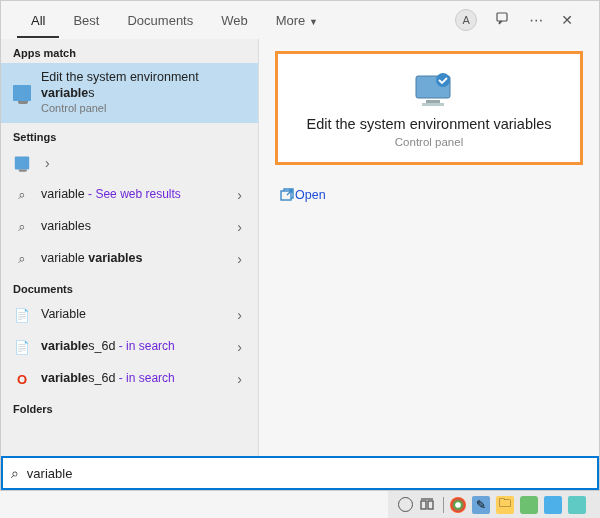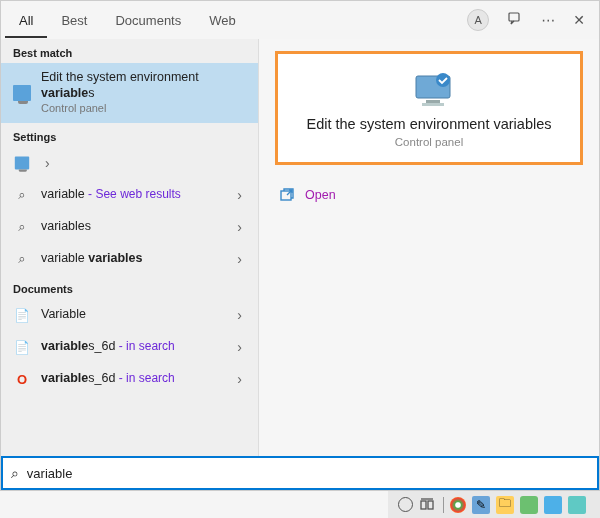--- a/index.html
+++ b/index.html
@@ -1,20 +1,20 @@
 <!DOCTYPE html>
 <html><head>
 <meta charset="utf-8">
 <style>
 * { margin: 0; padding: 0; box-sizing: border-box; font-family: "Segoe UI", sans-serif; }
 body { width: 600px; height: 518px; background: #f5f5f5; overflow: hidden; position: relative; }
 
 .search-panel { width: 600px; height: 491px; background: #f0f0f0; display: flex; flex-direction: column; border: 1px solid #ccc; }
 
-.tabs { display: flex; align-items: center; height: 38px; padding: 0 4px; background: #f5f5f5; }
+.tabs { display: flex; align-items: center; height: 38px; padding: 0 16px; background: #f5f5f5; }
 .tab { padding: 10px 14px 8px; font-size: 13px; color: #555; cursor: pointer; border-bottom: 2px solid transparent; }
 .tab.active { color: #222; border-bottom: 2px solid #333; font-weight: 400; }
 .tabs-spacer { flex: 1; }
 .tabs-right { display: flex; align-items: center; gap: 18px; padding-right: 10px; }
 .avatar { width: 22px; height: 22px; border-radius: 50%; background: #e6e6e6; border: 1px solid #ccc; display: flex; align-items: center; justify-content: center; font-size: 11px; color: #555; }
 .icn { font-size: 14px; color: #555; cursor: pointer; }
 
 .body-split { flex: 1; display: flex; min-height: 0; }
 .left-col { width: 258px; background: #efefef; overflow-y: auto; border-right: 1px solid #ddd; }
 .right-col { flex: 1; background: #f6f6f6; padding: 12px 16px; }
@@ -27,21 +27,21 @@
 .result .rtext { flex: 1; font-size: 12.5px; color: #222; line-height: 1.25; }
 .result .rtext .sub { display: block; font-size: 11px; color: #777; margin-top: 1px; }
 .result .rtext .aux { color: #6d28d9; font-size: 12px; }
 .result .chev { font-size: 14px; color: #666; padding: 0 4px; }
 
 .detail-card { background: #fff; border: 3px solid #f69538; padding: 18px 10px 14px; text-align: center; margin-bottom: 12px; }
 .detail-icon { width: 38px; height: 32px; margin: 0 auto 12px; position: relative; }
 .detail-title { font-size: 14.5px; color: #222; margin-bottom: 4px; }
 .detail-sub { font-size: 11.5px; color: #888; }
 
-.action-row { display: flex; align-items: center; gap: 10px; padding: 10px 4px; font-size: 12.5px; color: #a21caf; cursor: pointer; }
+.action-row { display: flex; align-items: center; padding: 10px 4px; font-size: 12.5px; color: #1d4ed8; cursor: pointer; }
 .action-row .aicon { width: 16px; height: 16px; color: #3a89c9; }
 
 .search-box { height: 34px; border: 2px solid #0078d4; background: #fff; display: flex; align-items: center; padding: 0 8px; margin-top: auto; }
 .search-box .sicon { font-size: 14px; color: #333; margin-right: 8px; }
 .search-box input { flex: 1; border: none; outline: none; font-size: 13px; color: #222; }
 
 .taskbar { position: absolute; bottom: 0; right: 0; height: 27px; width: 212px; background: #e8e8e8; display: flex; align-items: center; gap: 6px; padding: 0 6px 0 10px; }
 .tb-ic { width: 18px; height: 18px; border-radius: 2px; display: flex; align-items: center; justify-content: center; font-size: 12px; }
 .tb-sep { width: 1px; height: 16px; background: #999; }
 
@@ -53,38 +53,39 @@
 </head>
 <body>
 
 <div class="search-panel">
 
   <div class="tabs">
     <div class="tab active">All</div>
     <div class="tab">Best</div>
     <div class="tab">Documents</div>
     <div class="tab">Web</div>
+    <div class="tab"><span>More</span> <span style="font-size:9px;">▼</span></div>
     <div class="tabs-spacer"></div>
     <div class="tabs-right">
       <div class="avatar">A</div>
       <span class="icn">
         <svg width="16" height="16" viewBox="0 0 16 16" fill="none" stroke="#555" stroke-width="1.2">
             <rect x="2" y="2" width="10" height="8" rx="1"></rect>
             <path d="M5 10l-1 3 3-3"></path>
           </svg>
       </span>
       <span class="icn">⋯</span>
       <span class="icn">✕</span>
     </div>
   </div>
 
   <div class="body-split">
     <div class="left-col">
 
-      <div class="section-hdr">Best match</div>
+      <div class="section-hdr">Apps match</div>
       <div class="result selected">
         <div class="ricon">
             <div class="monitor-ic"></div>
           </div>
         <div class="rtext">
           <span>Edit the system environment </span><b>variable</b><span>s</span>
           <span class="sub">Control panel</span>
         </div>
       </div>
 
@@ -124,20 +125,21 @@
         <div class="chev">›</div>
       </div>
       <div class="result">
         <div class="ricon">
             <span style="color:#e53110;font-weight:700;">O</span>
           </div>
         <div class="rtext"><b>variable</b><span>s_6d</span><span class="aux"> - in search</span></div>
         <div class="chev">›</div>
       </div>
 
+      <div class="section-hdr">Folders</div>
 
     </div>
 
     <div class="right-col">
       <div class="detail-card">
         <div class="detail-icon">
           <svg width="46" height="40" viewBox="0 0 46 40">
             <rect x="6" y="4" width="34" height="22" rx="2" fill="#6fa9d6"></rect>
             <rect x="6" y="4" width="34" height="22" rx="2" fill="none" stroke="#4a7fa8" stroke-width="1"></rect>
             <rect x="16" y="28" width="14" height="3" fill="#9aa"></rect>

